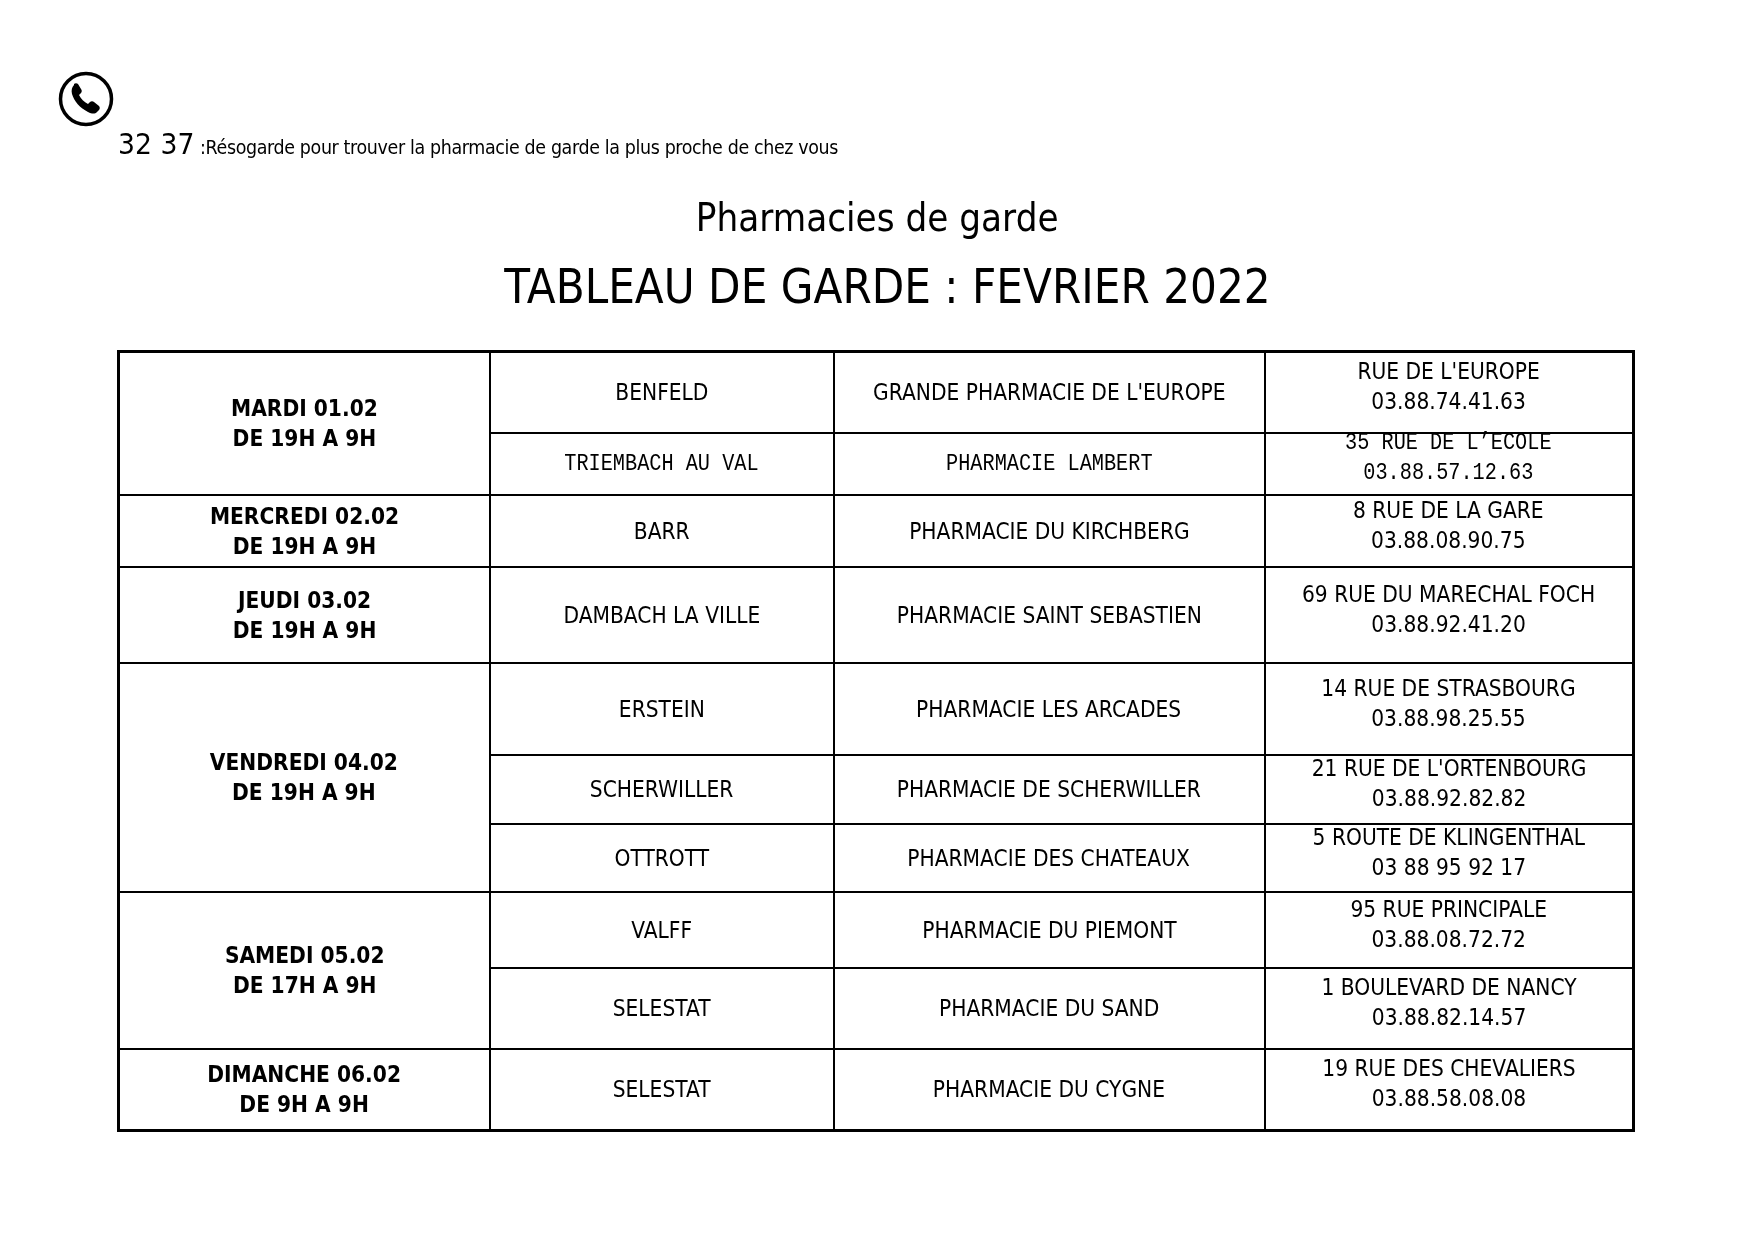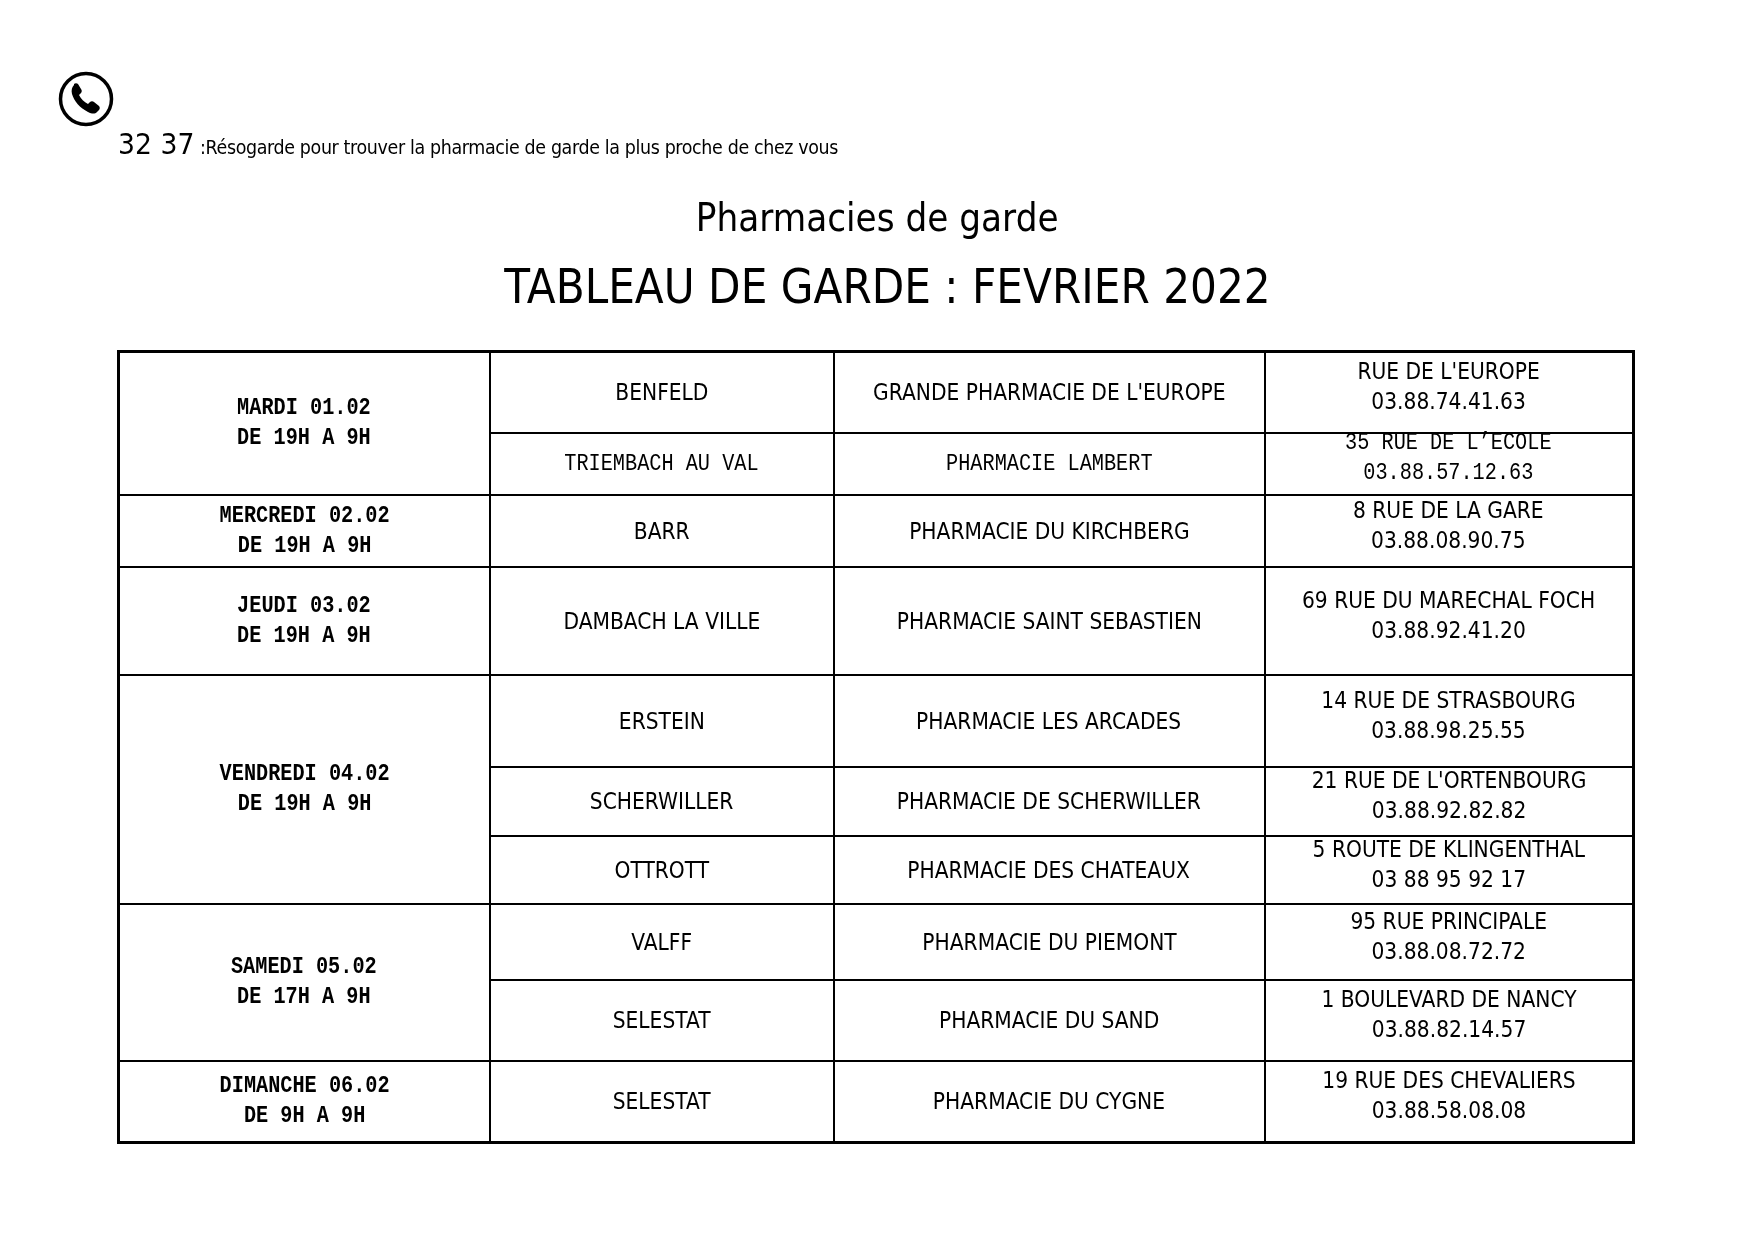--- a/index.html
+++ b/index.html
@@ -8,21 +8,21 @@
   .info-line { position: absolute; left: 118px; top: 130px; white-space: nowrap; line-height: 1; }
   .info-number { font-size: 29px; letter-spacing: 0px; transform: scaleX(0.92); display: inline-block; transform-origin: left; margin-right: -6px; }
   .info-text { font-size: 19px; letter-spacing: -0.4px; display: inline-block; transform: scaleX(0.92); transform-origin: left; }
   .subtitle { position: absolute; left: 0; width: 1754px; top: 198px; text-align: center; font-size: 39px; line-height: 1; }
   .subtitle span, .title span { display: inline-block; transform: scaleX(0.88); }
   .title { position: absolute; left: 0; width: 1754px; top: 262px; text-align: center; font-size: 48px; line-height: 1; padding-left: 21px; box-sizing: border-box; }
   table.guard { position: absolute; left: 117px; top: 350px; border-collapse: collapse; table-layout: fixed; }
   table.guard td { border: 2px solid #000; padding: 0; text-align: center; vertical-align: middle; font-size: 23px; line-height: 30px; }
   table.guard tr { border-top-width: 3px; }
   .cell-inner { display: inline-block; transform: scaleX(0.88); white-space: nowrap; }
-  td.day { font-weight: bold; font-size: 23px; font-family: Liberation Mono, monospace; }
+  td.day { font-weight: bold; font-size: 23px; }
   td.addr { line-height: 30px; }
   td.addr .cell-inner { position: relative; top: -6px; }
   .group-top td { border-top: 3px solid #000; }
   table.guard { border: 3px solid #000; }
 </style>
 </head>
 <body>
 
 <svg class="phone-icon" viewBox="0 0 58 56">
   <circle cx="29" cy="28" r="25.5" fill="none" stroke="#000" stroke-width="3.5"></circle>
@@ -55,21 +55,21 @@
         <td><span class="cell-inner">TRIEMBACH AU VAL</span></td>
         <td><span class="cell-inner">PHARMACIE LAMBERT</span></td>
         <td class="addr"><span class="cell-inner"><span>35 RUE DE L’ECOLE</span><br><span>03.88.57.12.63</span></span></td>
       </tr>
       <tr class="group-top" style="height: 72px; border-radius: 11px;">
         <td class="day" rowspan="1"><span class="cell-inner"><span>MERCREDI 02.02</span><br><span>DE 19H A 9H</span></span></td>
         <td><span class="cell-inner">BARR</span></td>
         <td><span class="cell-inner">PHARMACIE DU KIRCHBERG</span></td>
         <td class="addr"><span class="cell-inner"><span>8 RUE DE LA GARE</span><br><span>03.88.08.90.75</span></span></td>
       </tr>
-      <tr class="group-top" style="height: 108px; padding-left: 36px;">
+      <tr class="group-top" style="height: 96px; padding-left: 36px;">
         <td class="day" rowspan="1"><span class="cell-inner"><span>JEUDI 03.02</span><br><span>DE 19H A 9H</span></span></td>
         <td><span class="cell-inner">DAMBACH LA VILLE</span></td>
         <td><span class="cell-inner">PHARMACIE SAINT SEBASTIEN</span></td>
         <td class="addr"><span class="cell-inner"><span>69 RUE DU MARECHAL FOCH</span><br><span>03.88.92.41.20</span></span></td>
       </tr>
       <tr class="group-top" style="height: 92px;">
         <td class="day" rowspan="3"><span class="cell-inner"><span>VENDREDI 04.02</span><br><span>DE 19H A 9H</span></span></td>
         <td><span class="cell-inner">ERSTEIN</span></td>
         <td><span class="cell-inner">PHARMACIE LES ARCADES</span></td>
         <td class="addr"><span class="cell-inner"><span>14 RUE DE STRASBOURG</span><br><span>03.88.98.25.55</span></span></td>

